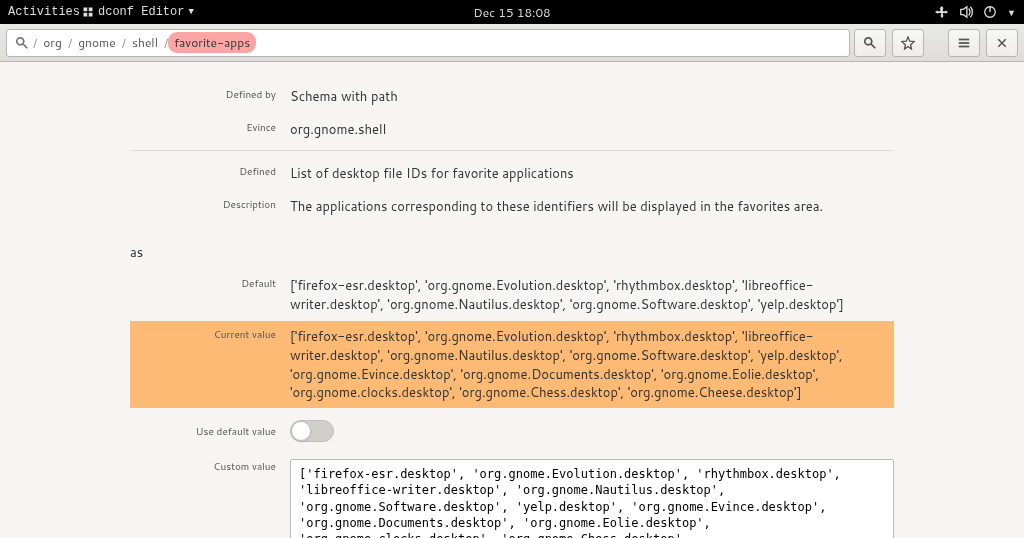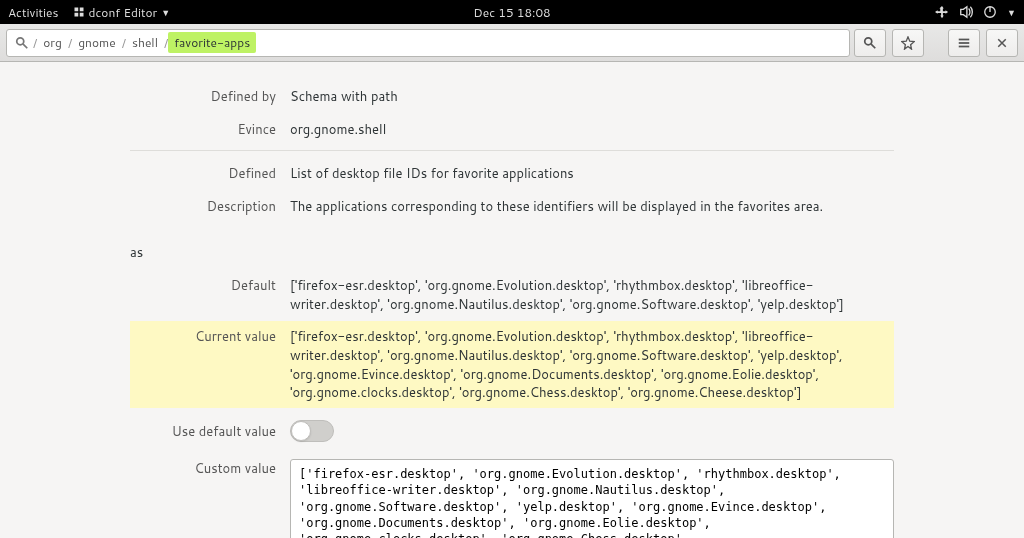--- a/index.html
+++ b/index.html
@@ -1,39 +1,39 @@
 <!DOCTYPE html>
 <html><head>
 <meta charset="utf-8">
 <style>
 * { box-sizing: border-box; margin: 0; padding: 0; }
 body { font-family: Cantarell, "Segoe UI", sans-serif; font-size: 13px; background: #f6f5f4; color: #2e3436; width: 1024px; height: 538px; overflow: hidden; }
 
 .topbar { background: #000; color: #ddd; height: 24px; display: flex; align-items: center; padding: 0 8px; font-size: 12px; }
-.topbar .left { display: flex; align-items: center; gap: 14px; }
+.topbar .left { display: flex; align-items: center; gap: 2px; font-family: Liberation Mono, monospace; }
 .topbar .left .app { display: flex; align-items: center; gap: 4px; }
 .topbar .center { position: absolute; left: 50%; transform: translateX(-50%); font-weight: normal; text-align: center; }
 .topbar .right { margin-left: auto; display: flex; align-items: center; gap: 10px; }
 .topbar svg { fill: #ddd; }
 
 .headerbar { background: linear-gradient(#e8e8e7, #dedddc); border-bottom: 1px solid #b6b6b3; height: 38px; display: flex; align-items: center; padding: 0 6px; gap: 4px; }
 .pathbar { flex: 1; background: #fff; border: 1px solid #b6b6b3; border-radius: 3px; height: 28px; display: flex; align-items: center; padding: 0 4px; overflow: hidden; }
 .pathseg { padding: 2px 6px; color: #555; font-size: 12px; cursor: pointer; }
-.pathseg.last { background: #bef264; border-radius: 2px; color: #2e3436; }
+.pathseg.last { background: #fca5a5; border-radius: 9px; color: #2e3436; }
 .pathsep { color: #999; font-size: 12px; }
 .path-icon { display: flex; align-items: center; justify-content: center; width: 22px; }
 .hbtn { width: 32px; height: 28px; background: linear-gradient(#f7f7f6,#eeedec); border:1px solid #b6b6b3; border-radius:3px; display:flex; align-items:center; justify-content:center; cursor:pointer; }
 .hbtn + .hbtn { margin-left: 2px; }
 
 .content { padding: 18px 130px 0 130px; }
 .row { display: flex; padding: 7px 0; line-height: 1.45; }
-.row .label { width: 160px; text-align: right; padding-right: 14px; color: #555; font-size: 13px; }
+.row .label { width: 160px; text-align: right; padding-right: 14px; color: #555; font-size: 10px; }
 .row .value { flex: 1; font-size: 13px; color: #2e3436; }
 .divider { border-top: 1px solid #deddda; margin: 4px 0 6px 0; }
-.highlight { background: #fef9c3; padding: 6px 0; }
+.highlight { background: #fdba74; padding: 6px 0; }
 
 .switch { width: 44px; height: 22px; background: #d0cfcc; border-radius: 11px; position: relative; border:1px solid #bfbebb; cursor:pointer; }
 .switch .knob { width: 20px; height: 20px; background: #fff; border-radius: 50%; position: absolute; top: 0; left: 0; border:1px solid #bfbebb; box-shadow: 0 1px 2px rgba(0,0,0,0.1); }
 
 .custom-box { width: 100%; height: 112px; border: 1px solid #b6b6b3; border-radius: 3px; background: #fff; padding: 6px 8px; font-family: "DejaVu Sans Mono", monospace; font-size: 12px; resize: none; line-height: 1.35; }
 </style>
 </head>
 <body>
 
 <div class="topbar">

